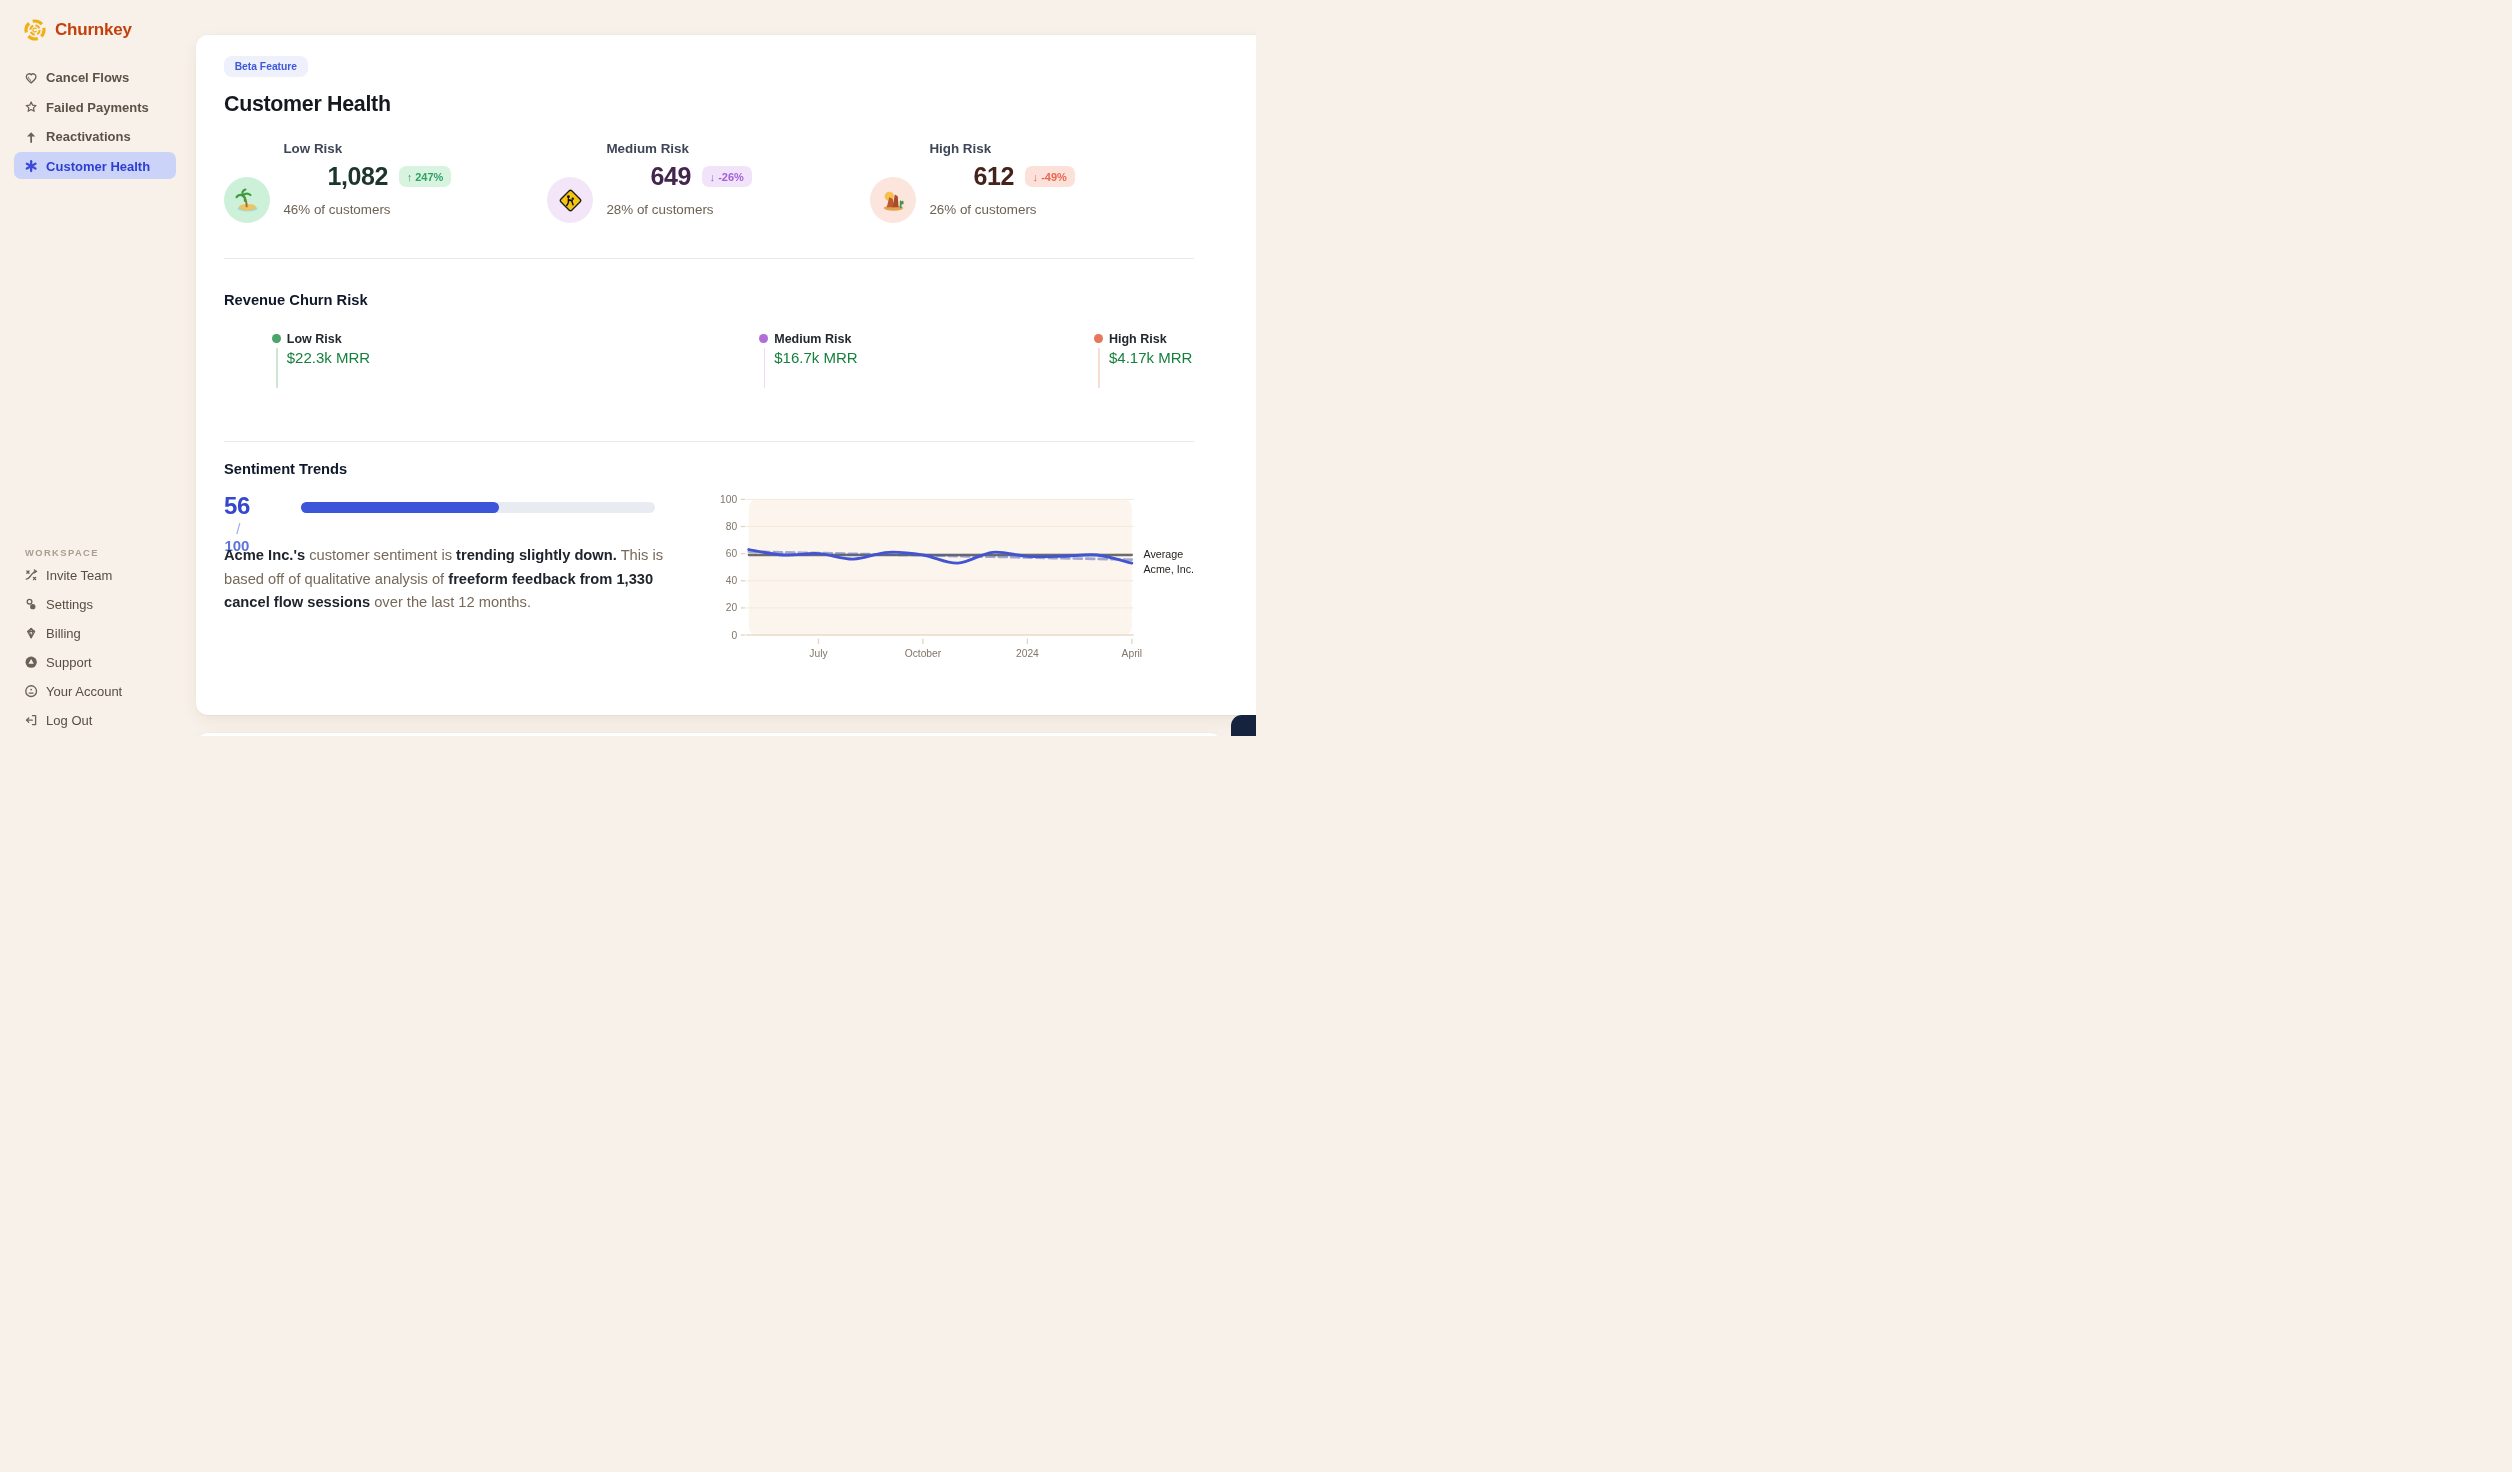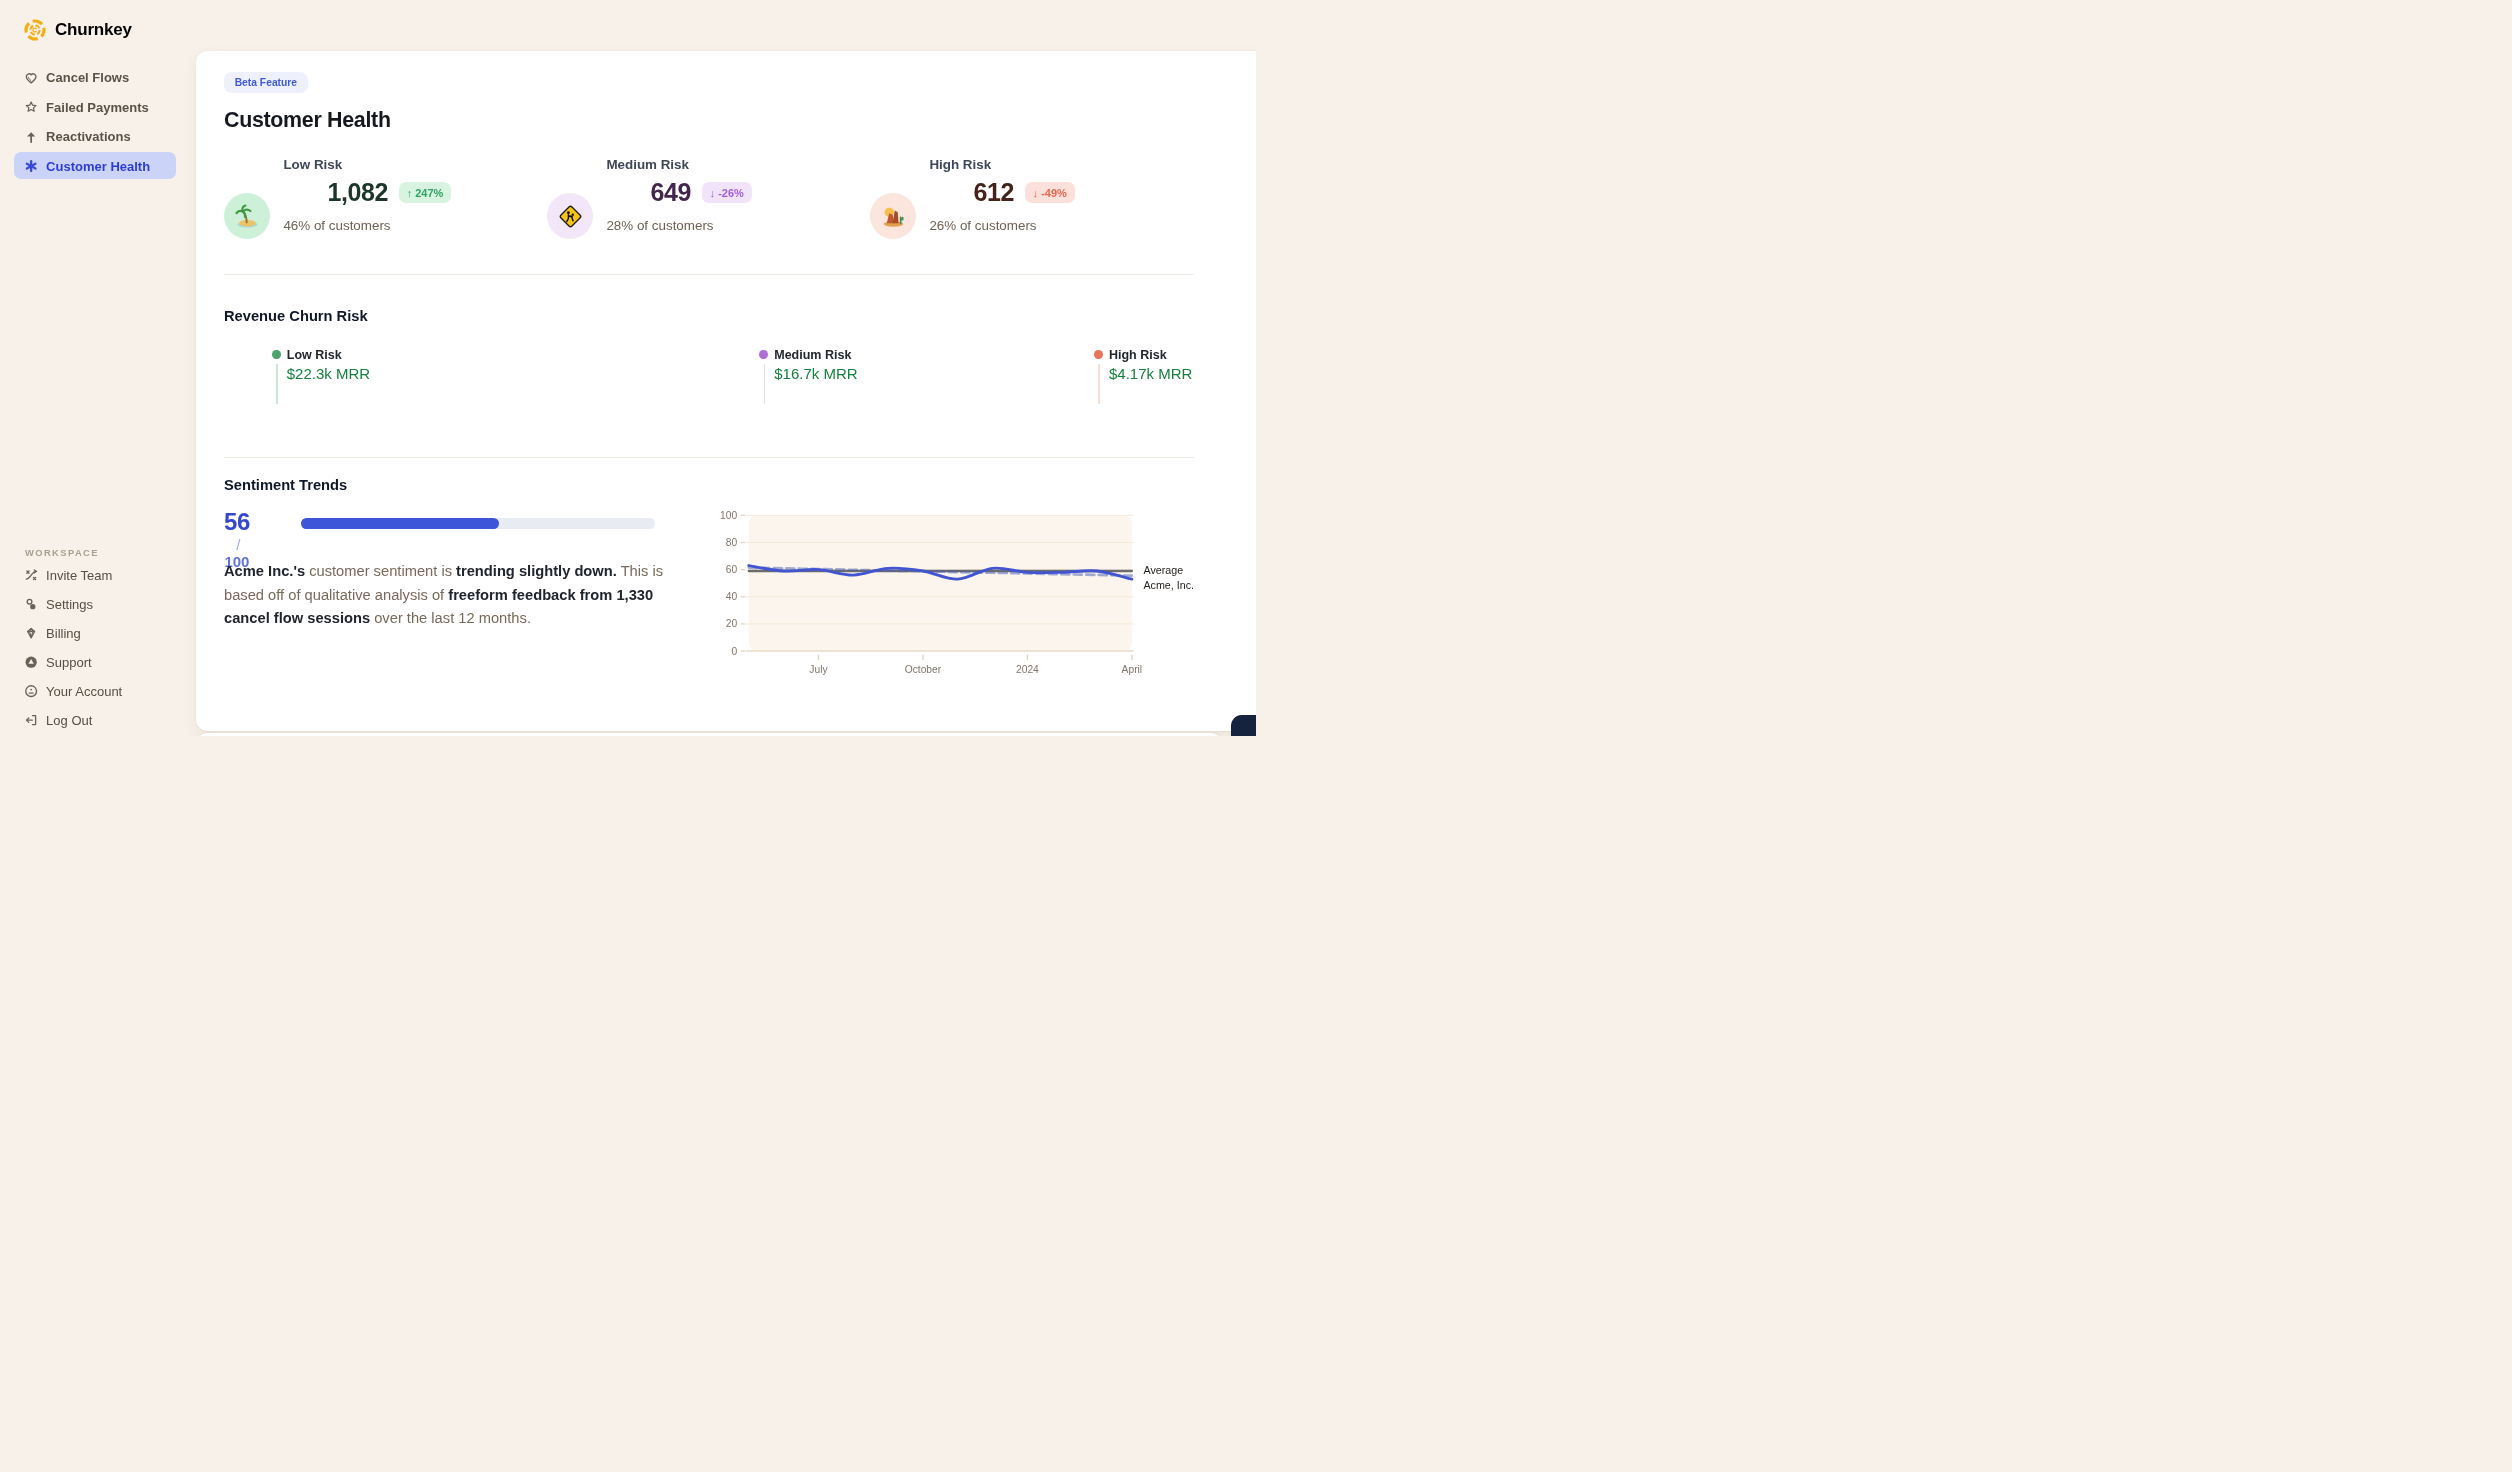--- a/index.html
+++ b/index.html
@@ -7,38 +7,38 @@
   body {
     position:relative; overflow:hidden;
     background:#f8f1e9;
     font-family:"Liberation Sans","DejaVu Sans",sans-serif;
     -webkit-font-smoothing:antialiased;
   }
   
   .sidebar { position:absolute; left:0; top:0; width:196px; height:736px; }
   .logo-row { position:absolute; left:23px; top:18px; display:flex; align-items:center; gap:8px; cursor:pointer; }
   .logo-row svg { width:24px; height:24px; display:block; }
-  .logo-text { font-size:17px; font-weight:700; color:#000000; letter-spacing:-0.2px; }
+  .logo-text { font-size:17px; font-weight:700; color:#c2410c; letter-spacing:-0.2px; }
   .nav { position:absolute; left:0; width:196px; }
   .nav-main { top:63px; }
   .nav-item { position:relative; height:29.5px; display:flex; align-items:center; cursor:pointer; }
   .nav-item .pill { position:absolute; left:14.3px; top:0.9px; width:162px; height:27px; border-radius:7.1px; background:transparent; }
   .nav-item.active .pill { background:#ccd3f8; }
   .nav-item .ic { position:relative; margin-left:24px; width:15px; height:15px; display:flex; align-items:center; justify-content:center; }
   .nav-item .ic svg { width:14.3px; height:14.3px; display:block; }
   .nav-item .lbl { position:relative; margin-left:7.1px; font-size:13px; font-weight:600; color:#5a5246; }
   .nav-item.active .lbl { color:#2c3ed1; }
   .ws-label { position:absolute; left:25px; top:547px; font-size:9.4px; font-weight:700; letter-spacing:1.4px; color:#a89e90; }
   .nav-ws { top:561px; }
   .nav-ws .nav-item { height:29px; }
   .nav-ws .lbl { font-weight:500; color:#564e42; }
   
   .card { position:absolute; background:#fff; border-radius:11.6px;
           box-shadow:0 0.9px 1.8px rgba(60,45,20,.05), 0 5.4px 16px rgba(60,45,20,.06); }
-  .main-card { left:196px; top:51px; width:1152px; height:680px; }
+  .main-card { left:196px; top:35px; width:1152px; height:680px; }
   .next-card { left:196px; top:733px; width:1026px; height:18px; border-radius:11.6px 11.6px 0 0; }
   .kebab { position:absolute; right:12.5px; top:9px; width:19.7px; height:23px; background:none; border:none; cursor:pointer;
            display:flex; flex-direction:column; align-items:center; justify-content:center; gap:2.7px; }
   .kebab i { width:3.1px; height:3.1px; border-radius:50%; background:#4d4d4d; display:block; }
   .badge { position:absolute; left:28px; top:20.5px; padding:5.4px 10.7px; border-radius:8px;
            background:#eef1fc; color:#3f58d8; font-size:10.3px; font-weight:700; }
   .page-title { position:absolute; left:28px; top:57px; font-size:21.4px; font-weight:700; color:#15191f; letter-spacing:-0.3px; }
   
   .stats-row { position:absolute; left:28px; top:106px; width:970px; height:107px; }
   .stat { position:absolute; top:0; display:flex; }

